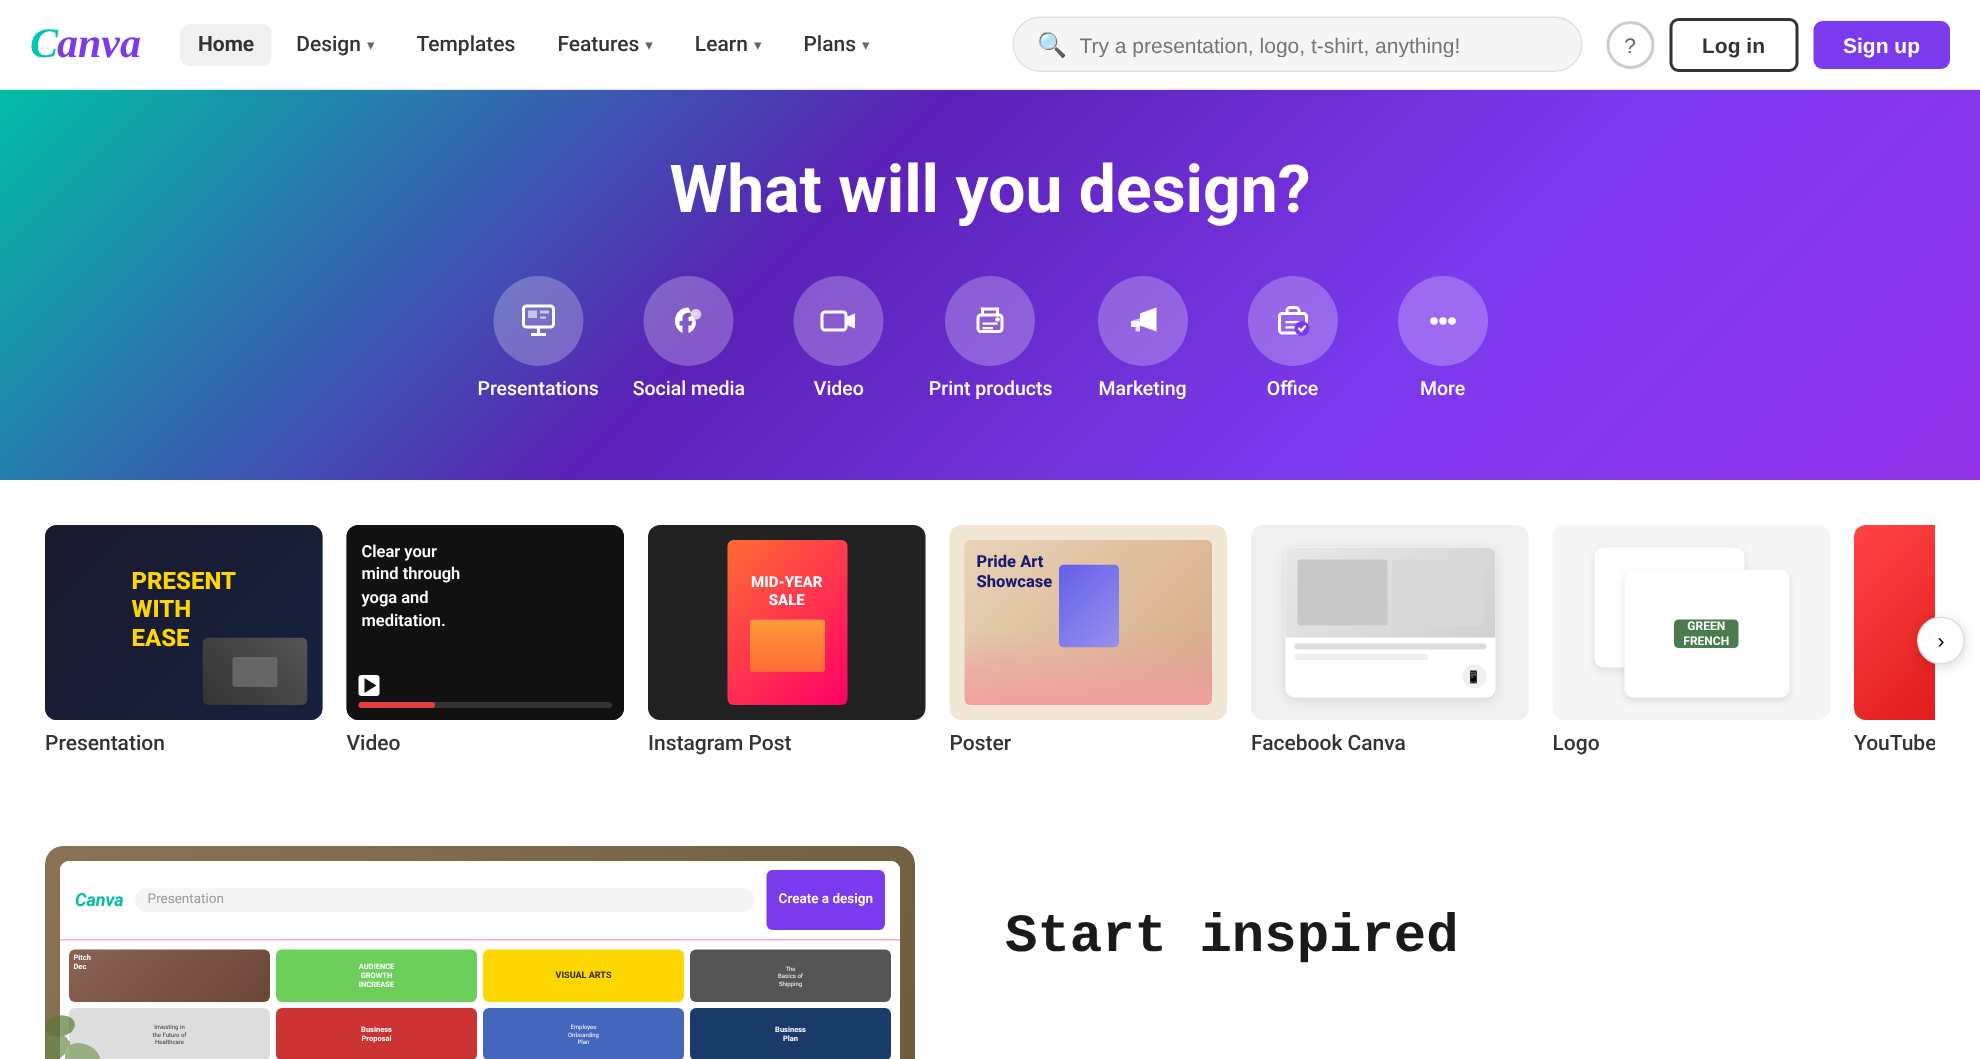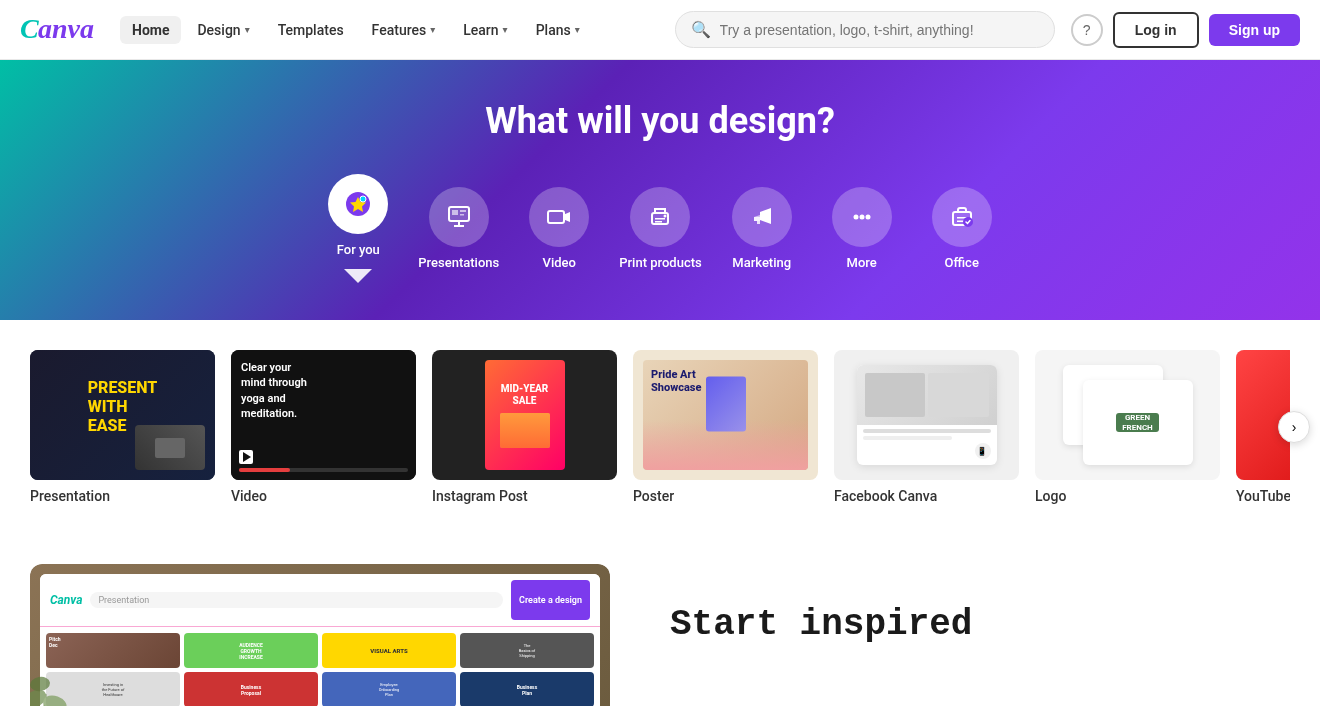--- a/index.html
+++ b/index.html
@@ -45,21 +45,21 @@
       color: #fff;
     }
 
     
     .hero {
       background: linear-gradient(135deg, #00bfa5 0%, #5b21b6 40%, #7c3aed 70%, #9333ea 100%);
       padding: 40px 20px 0;
       text-align: center; min-height: 260px;
     }
     .hero-title {
-      color: #fff; font-size: 36px; font-weight: 700; margin-bottom: 32px;
+      color: #fff; font-size: 44px; font-weight: 700; margin-bottom: 32px;
     }
     .category-row {
       display: flex; align-items: center; justify-content: center; gap: 20px;
       flex-wrap: wrap; padding-bottom: 0;
     }
     .category-item {
       display: flex; flex-direction: column; align-items: center; gap: 8px;
       cursor: pointer; color: #fff; min-width: 80px;
     }
     .category-icon {
@@ -187,46 +187,45 @@
     <button class="help-btn">?</button>
     <button class="login-btn">Log in</button>
     <button class="signup-btn">Sign up</button>
   </div>
 </nav>
 
 <section class="hero">
   <h1 class="hero-title">What will you design?</h1>
   <div class="category-row">
 
-    <div class="category-item active">
-      <div class="category-icon">
-        <svg width="28" height="28" viewBox="0 0 28 28" fill="none">
-          <circle cx="14" cy="14" r="12" fill="#7c3aed"></circle>
-          <path d="M14 7 L16.5 12 L22 12.5 L18 16.5 L19 22 L14 19 L9 22 L10 16.5 L6 12.5 L11.5 12 Z" fill="#FFD700"></path>
-          <circle cx="19" cy="9" r="3" fill="#00D4FF" stroke="white" stroke-width="1"></circle>
-        </svg>
-      </div>
-      <span class="category-label">For you</span>
-      <div class="hero-arrow"></div>
-    </div>
 
     <div class="category-item">
       <div class="category-icon">
         <svg width="26" height="26" viewBox="0 0 26 26" fill="white">
           <rect x="3" y="3" width="20" height="14" rx="2" stroke="white" stroke-width="2" fill="none"></rect>
           <line x1="13" y1="17" x2="13" y2="22" stroke="white" stroke-width="2"></line>
           <line x1="8" y1="22" x2="18" y2="22" stroke="white" stroke-width="2"></line>
           <rect x="6" y="6" width="6" height="5" fill="white" opacity="0.6"></rect>
           <rect x="14" y="6" width="6" height="2" fill="white" opacity="0.6"></rect>
           <rect x="14" y="10" width="4" height="1.5" fill="white" opacity="0.6"></rect>
         </svg>
       </div>
       <span class="category-label">Presentations</span>
     </div>
 
+    <div class="category-item">
+      <div class="category-icon">
+        <svg width="26" height="26" viewBox="0 0 26 26" fill="none">
+          <path d="M13 4 C8 4 4 7.5 4 13 C4 16.5 6 19.5 9 21 L9 16 L7 16 L7 13 L9 13 L9 11 C9 9 10.5 7.5 13 7.5 L15.5 7.5 L15.5 10 L14 10 C13 10 13 10.5 13 11 L13 13 L15.5 13 L15 16 L13 16 L13 21 C16 20 18 17 18 13.5" fill="white"></path>
+          <path d="M18 5 C16 5 14.5 6.5 14.5 8.5 C14.5 10.5 16 12 18 12 C20 12 21.5 10.5 21.5 8.5 C21.5 6.5 20 5 18 5Z" fill="white" opacity="0.7"></path>
+          <path d="M17 8 L19 8 M18 7 L18 9" stroke="rgba(255,255,255,0.4)" stroke-width="1.5"></path>
+        </svg>
+      </div>
+      <span class="category-label">Social media</span>
+    </div>
 
     <div class="category-item">
       <div class="category-icon">
         <svg width="26" height="26" viewBox="0 0 26 26" fill="none">
           <rect x="2" y="7" width="16" height="12" rx="2" stroke="white" stroke-width="2"></rect>
           <path d="M18 10.5 L24 8 L24 18 L18 15.5 Z" fill="white"></path>
         </svg>
       </div>
       <span class="category-label">Video</span>
     </div>
@@ -246,45 +245,45 @@
 
     <div class="category-item">
       <div class="category-icon">
         <svg width="26" height="26" viewBox="0 0 26 26" fill="none">
           <path d="M5 13 L5 17 L8 17 L8 20 L11 20 L11 13 Z" fill="white" opacity="0.8"></path>
           <path d="M11 8 L22 4 L22 20 L11 16 Z" fill="white"></path>
           <path d="M5 13 L11 11 L11 17 L5 17 Z" fill="white" opacity="0.6"></path>
         </svg>
       </div>
       <span class="category-label">Marketing</span>
-    </div>
-
-    <div class="category-item">
-      <div class="category-icon">
-        <svg width="26" height="26" viewBox="0 0 26 26" fill="white">
-          <circle cx="7" cy="13" r="2.5"></circle>
-          <circle cx="13" cy="13" r="2.5"></circle>
-          <circle cx="19" cy="13" r="2.5"></circle>
-        </svg>
-      </div>
-      <span class="category-label">More</span>
     </div>
 
     <div class="category-item">
       <div class="category-icon">
         <svg width="26" height="26" viewBox="0 0 26 26" fill="none">
           <rect x="4" y="8" width="18" height="13" rx="2" stroke="white" stroke-width="2"></rect>
           <path d="M9 8 L9 6 C9 5 10 4 11 4 L15 4 C16 4 17 5 17 6 L17 8" stroke="white" stroke-width="2"></path>
           <rect x="8" y="13" width="10" height="1.5" fill="white"></rect>
           <rect x="8" y="16.5" width="7" height="1.5" fill="white"></rect>
           <circle cx="19" cy="18" r="5" fill="#7c3aed"></circle>
           <path d="M17 18 L18.5 19.5 L21 16.5" stroke="white" stroke-width="1.5" stroke-linecap="round"></path>
         </svg>
       </div>
       <span class="category-label">Office</span>
+    </div>
+
+    <div class="category-item">
+      <div class="category-icon">
+        <svg width="26" height="26" viewBox="0 0 26 26" fill="white">
+          <circle cx="7" cy="13" r="2.5"></circle>
+          <circle cx="13" cy="13" r="2.5"></circle>
+          <circle cx="19" cy="13" r="2.5"></circle>
+        </svg>
+      </div>
+      <span class="category-label">More</span>
     </div>
 
   </div>
 </section>
 
 <section class="templates-section">
   <div class="templates-scroll">
 
     <div class="template-card">
       <div class="template-thumb thumb-presentation">

